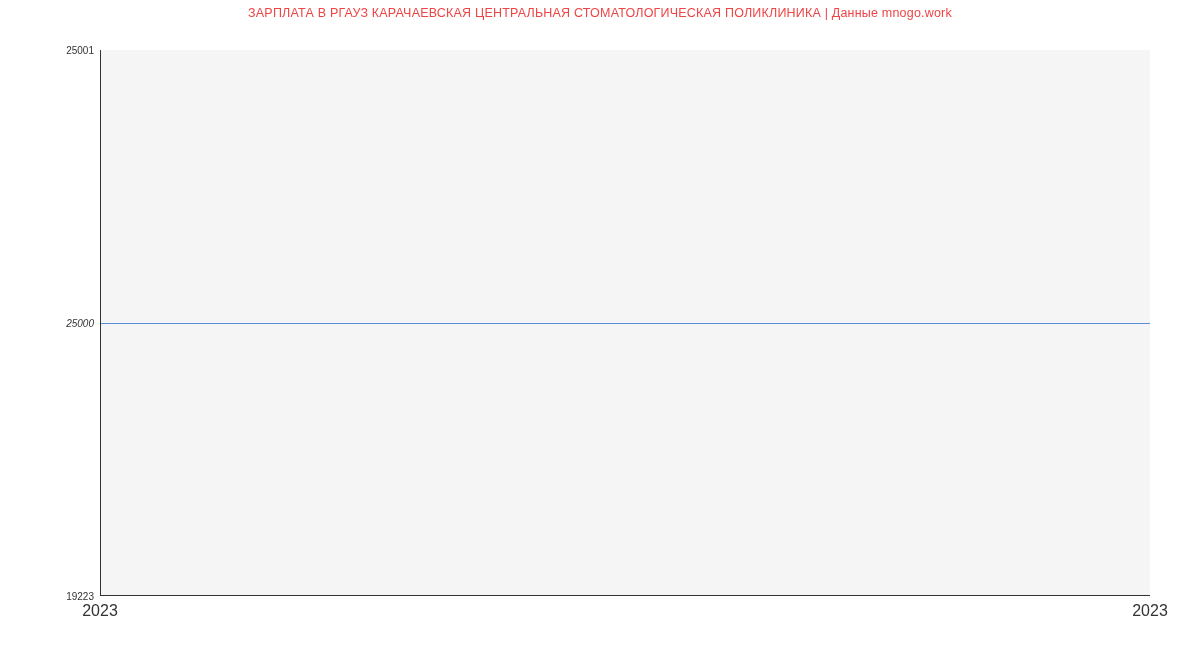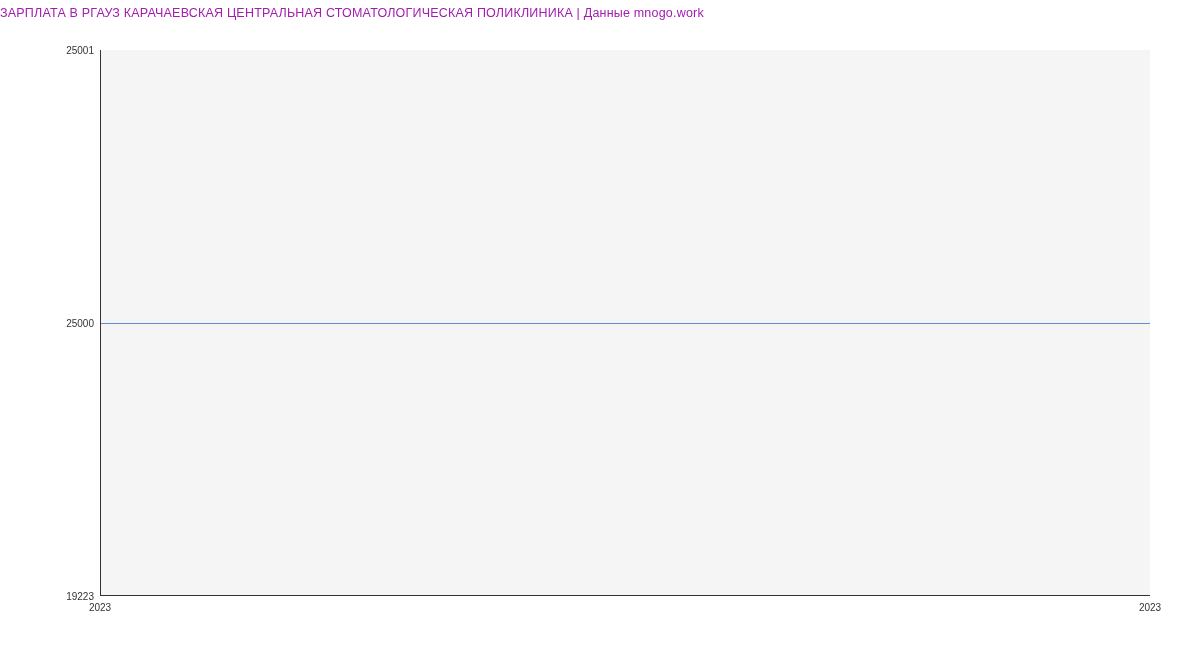--- a/index.html
+++ b/index.html
@@ -8,22 +8,23 @@
       height: 650px;
       background: #ffffff;
       font-family: Arial, Helvetica, sans-serif;
       position: relative;
     }
     .chart-title {
       position: absolute;
       top: 6px;
       left: 0;
       right: 0;
+      text-align: center;
       font-size: 12.5px;
-      color: #a21caf;
+      color: #ef4444;
       letter-spacing: 0.2px;
     }
     .plot-area {
       position: absolute;
       top: 50px;
       left: 100px;
       width: 1050px;
       height: 546px;
       background: #f5f5f5;
       border-left: 1px solid #333;
@@ -40,26 +41,26 @@
     .y-tick-label {
       position: absolute;
       right: 1106px;
       font-size: 10px;
       color: #333;
       transform: translateY(-50%);
       text-align: right;
       margin-left: 48px;
     }
     .y-tick-25001 { top: 50px; }
-    .y-tick-25000 { top: 323px; }
+    .y-tick-25000 { top: 323px; font-style: italic; }
     .y-tick-24999 { top: 596px; }
     .x-tick-label {
       position: absolute;
       top: 602px;
-      font-size: 10px;
+      font-size: 16px;
       color: #333;
       transform: translateX(-50%);
     }
     .x-tick-2023 { left: 100px; }
     .x-tick-2024 { left: 1150px; }
   </style>
 </head>
 <body>
 
 <div class="chart-title">ЗАРПЛАТА В РГАУЗ КАРАЧАЕВСКАЯ ЦЕНТРАЛЬНАЯ СТОМАТОЛОГИЧЕСКАЯ ПОЛИКЛИНИКА | Данные mnogo.work</div>

